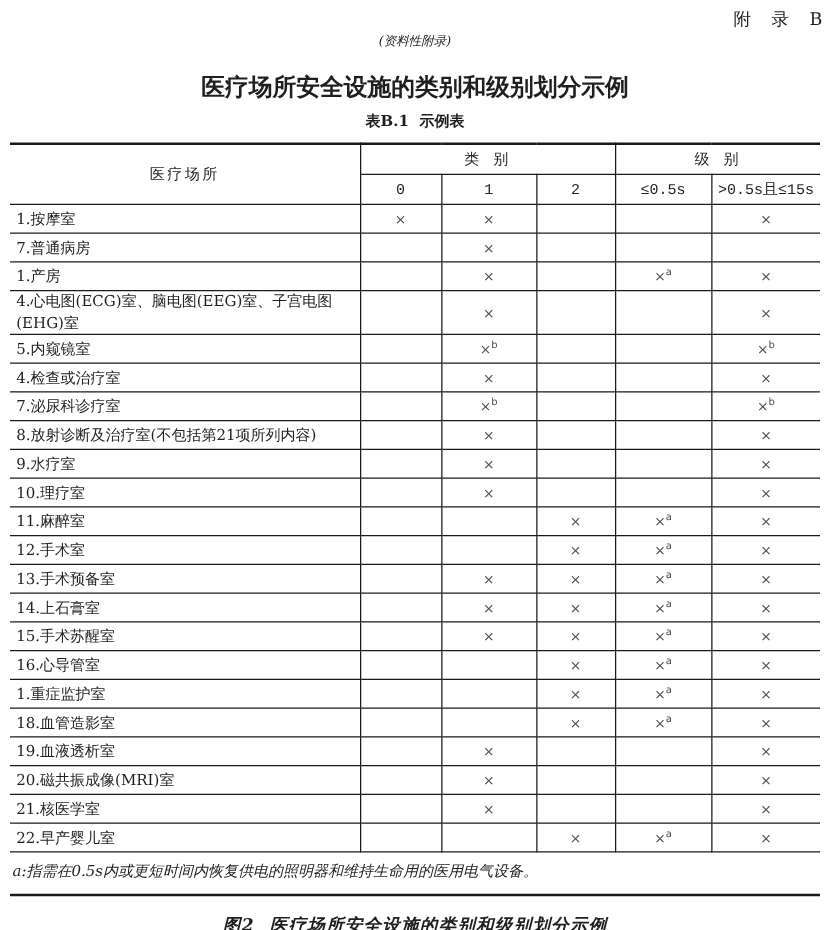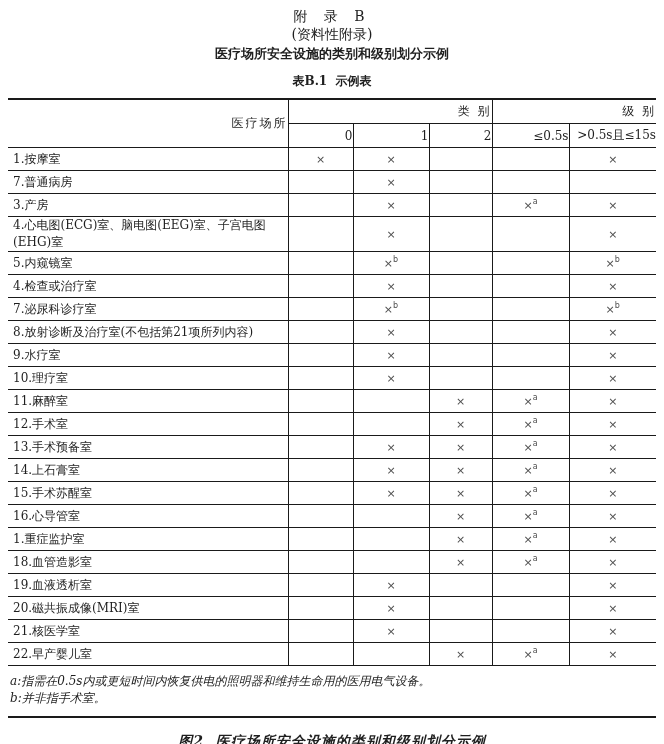--- a/index.html
+++ b/index.html
@@ -3,36 +3,36 @@
 <meta charset="utf-8">
 <style>
   html,body{margin:0;padding:0;background:#e8e8e8;}
   .page{
     width:664px;height:744px;background:#ffffff;position:relative;
     font-family:"DejaVu Serif","Liberation Serif",serif;color:#1f1f1f;
     overflow:hidden;
   }
   .title-block{text-align:center;padding-top:6px;}
   .title-block div{white-space:pre;}
-  .appendix-title{font-size:14px;letter-spacing:6px;line-height:20px;}
-  .appendix-type{font-size:14px;line-height:16px;}
-  .appendix-heading{font-size:13px;font-weight:bold;line-height:20px;margin-top:2px;}
+  .appendix-title{font-size:14px;letter-spacing:6px;line-height:20px;text-align:right;}
+  .appendix-type{font-size:10px;line-height:16px;font-style:italic;}
+  .appendix-heading{font-size:19px;font-weight:bold;line-height:20px;margin-top:18px;}
   .table-caption{font-size:12px;font-weight:bold;line-height:18px;margin-top:8px;}
   .table-wrap{margin:8px 8px 0 8px;border-bottom:2px solid #1a1a1a;}
   table{
     width:648px;border-collapse:collapse;table-layout:fixed;
     border-top:2px solid #1a1a1a;border-bottom:1px solid #1a1a1a;
   }
   th,td{
     border:1px solid #1a1a1a;font-weight:normal;font-size:12px;
     padding:0;overflow:hidden;
   }
   tr > *:first-child{border-left:none;}
   tr > *:last-child{border-right:none;}
-  thead th{height:23px;text-align:right;letter-spacing:2px;}
+  thead th{height:23px;text-align:center;letter-spacing:2px;font-family:Liberation Mono, monospace;}
   thead tr.sub th{letter-spacing:0;}
   tbody td{height:22px;}
   td.label{text-align:left;padding-left:5px;letter-spacing:0;}
   td.mark{text-align:center;color:#4f4f4f;font-family:"DejaVu Sans","Liberation Sans",sans-serif;font-size:11px;}
   td.mark sup{font-size:8px;vertical-align:super;line-height:0;}
   .footnotes{padding:7px 2px 9px 2px;font-size:12px;line-height:17px;font-style:italic;}
   .figure-caption{
     text-align:center;margin-top:15px;font-size:14px;font-weight:bold;
     font-style:italic;letter-spacing:1px;white-space:pre;
   }
@@ -84,21 +84,21 @@
           </tr>
           <tr>
             <td class="label">7.普通病房</td>
             <td class="mark"></td>
             <td class="mark">×</td>
             <td class="mark"></td>
             <td class="mark"></td>
             <td class="mark"></td>
           </tr>
           <tr>
-            <td class="label">3.产房</td>
+            <td class="label">1.产房</td>
             <td class="mark"></td>
             <td class="mark">×</td>
             <td class="mark"></td>
             <td class="mark">×<sup>a</sup></td>
             <td class="mark">×</td>
           </tr>
           <tr>
             <td class="label">4.心电图(ECG)室、脑电图(EEG)室、子宫电图(EHG)室</td>
             <td class="mark"></td>
             <td class="mark">×</td>
@@ -248,19 +248,18 @@
             <td class="mark"></td>
             <td class="mark">×</td>
             <td class="mark">×<sup>a</sup></td>
             <td class="mark">×</td>
           </tr>
         </tbody>
     </table>
 
     <div class="footnotes">
       <div>a:指需在0.5s内或更短时间内恢复供电的照明器和维持生命用的医用电气设备。</div>
-      <div>b:并非指手术室。</div>
     </div>
   </div>
 
   <div class="figure-caption">图2  医疗场所安全设施的类别和级别划分示例</div>
 
 </div>
 
 </body></html>

